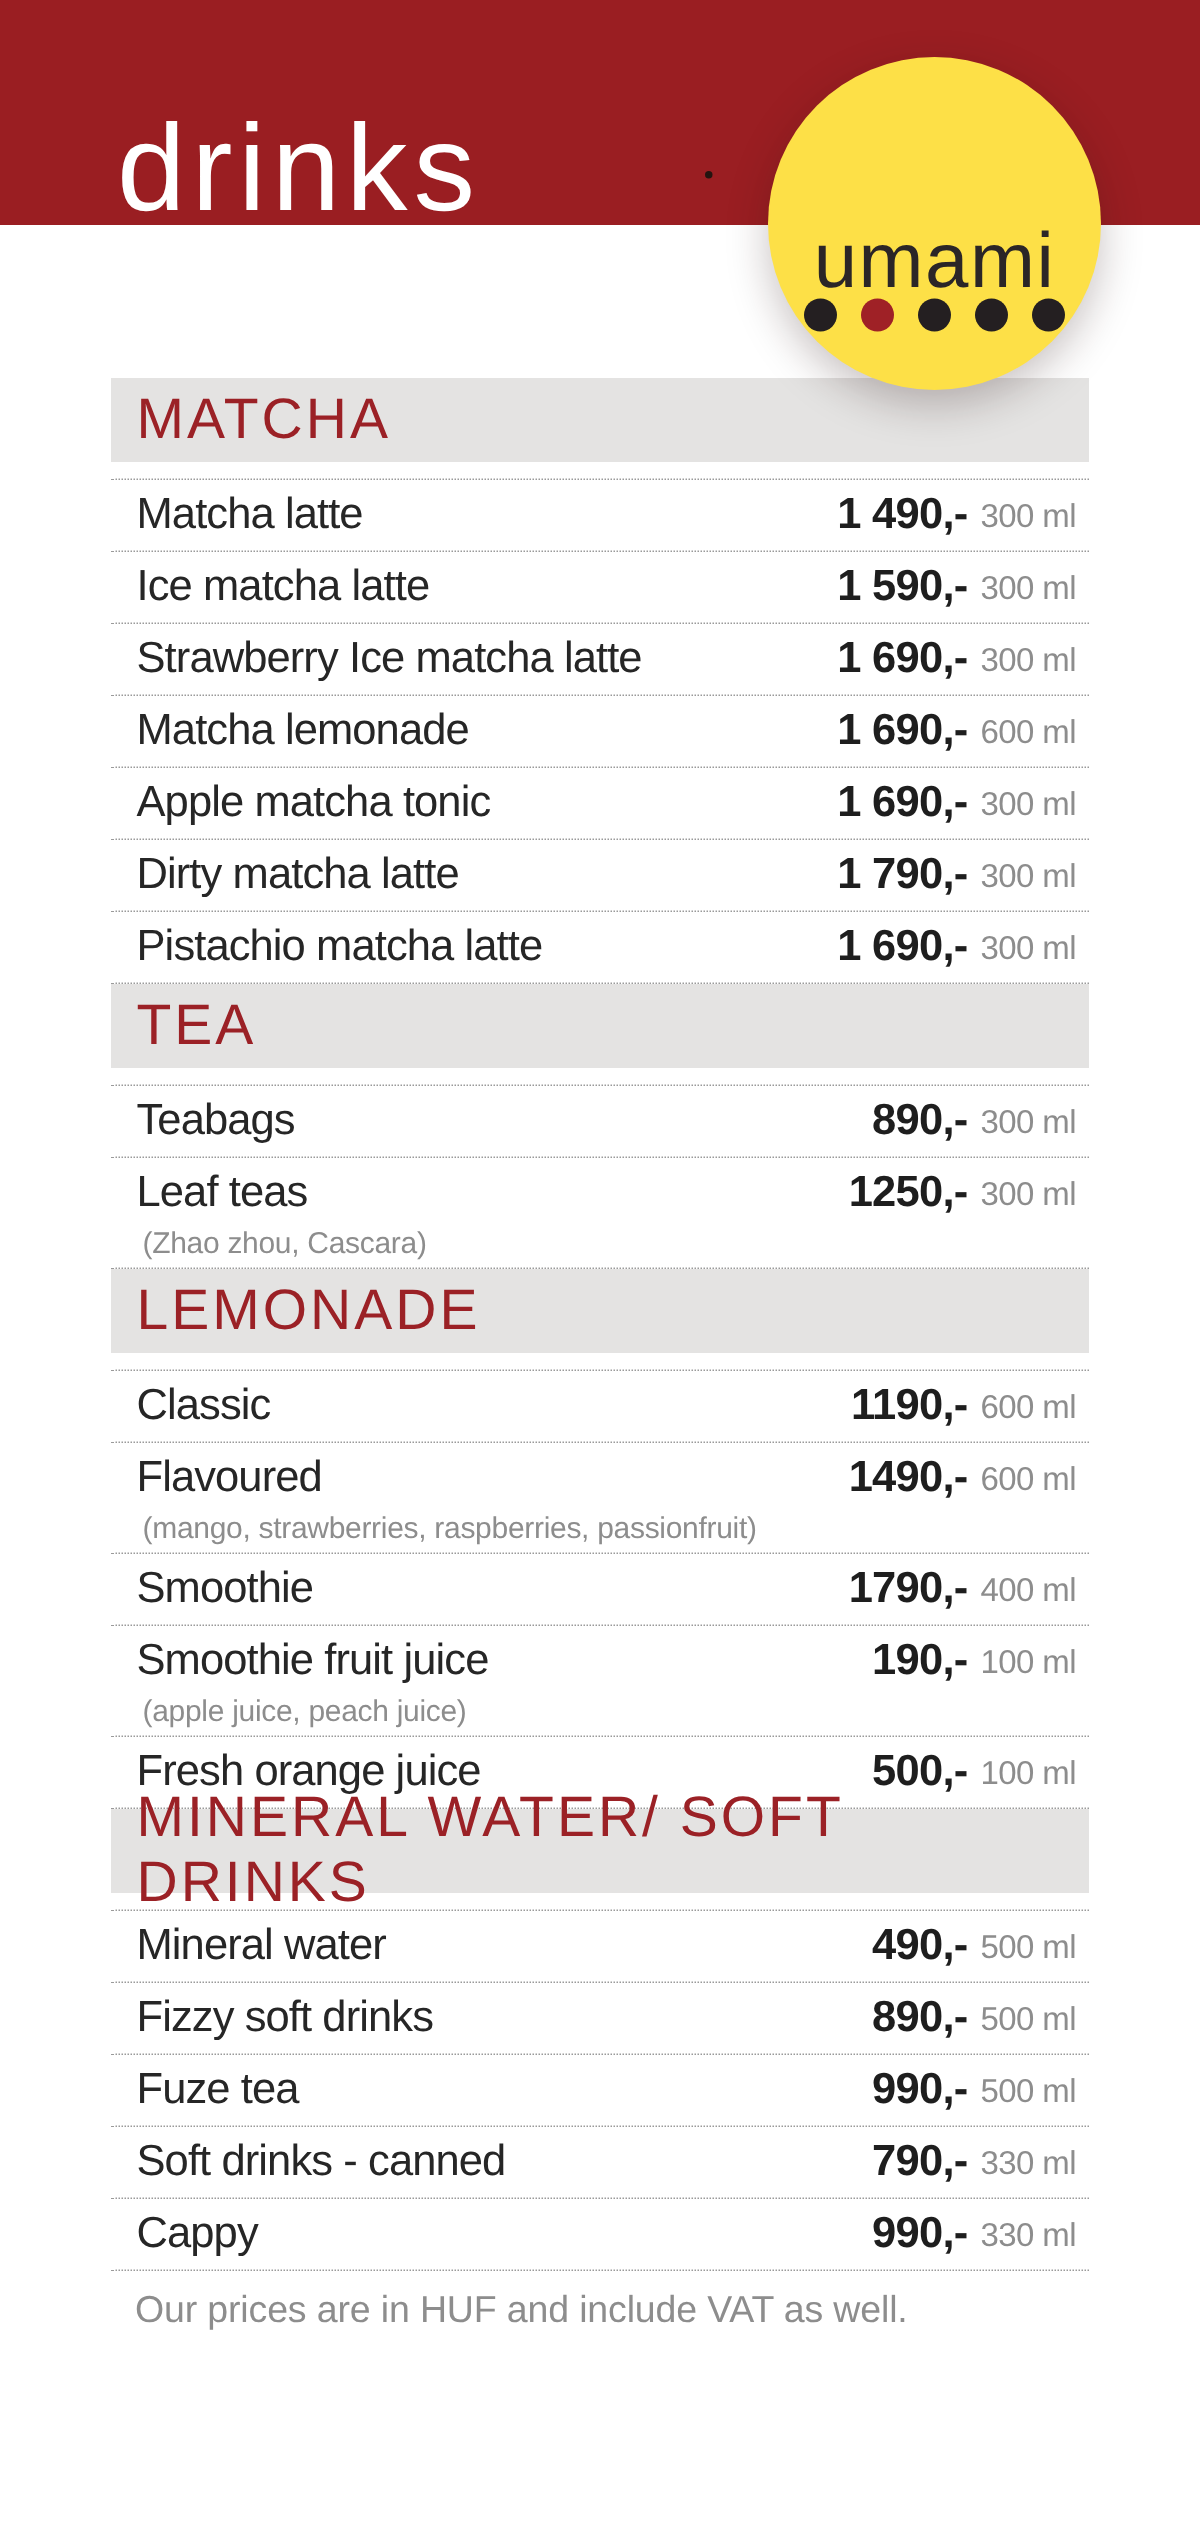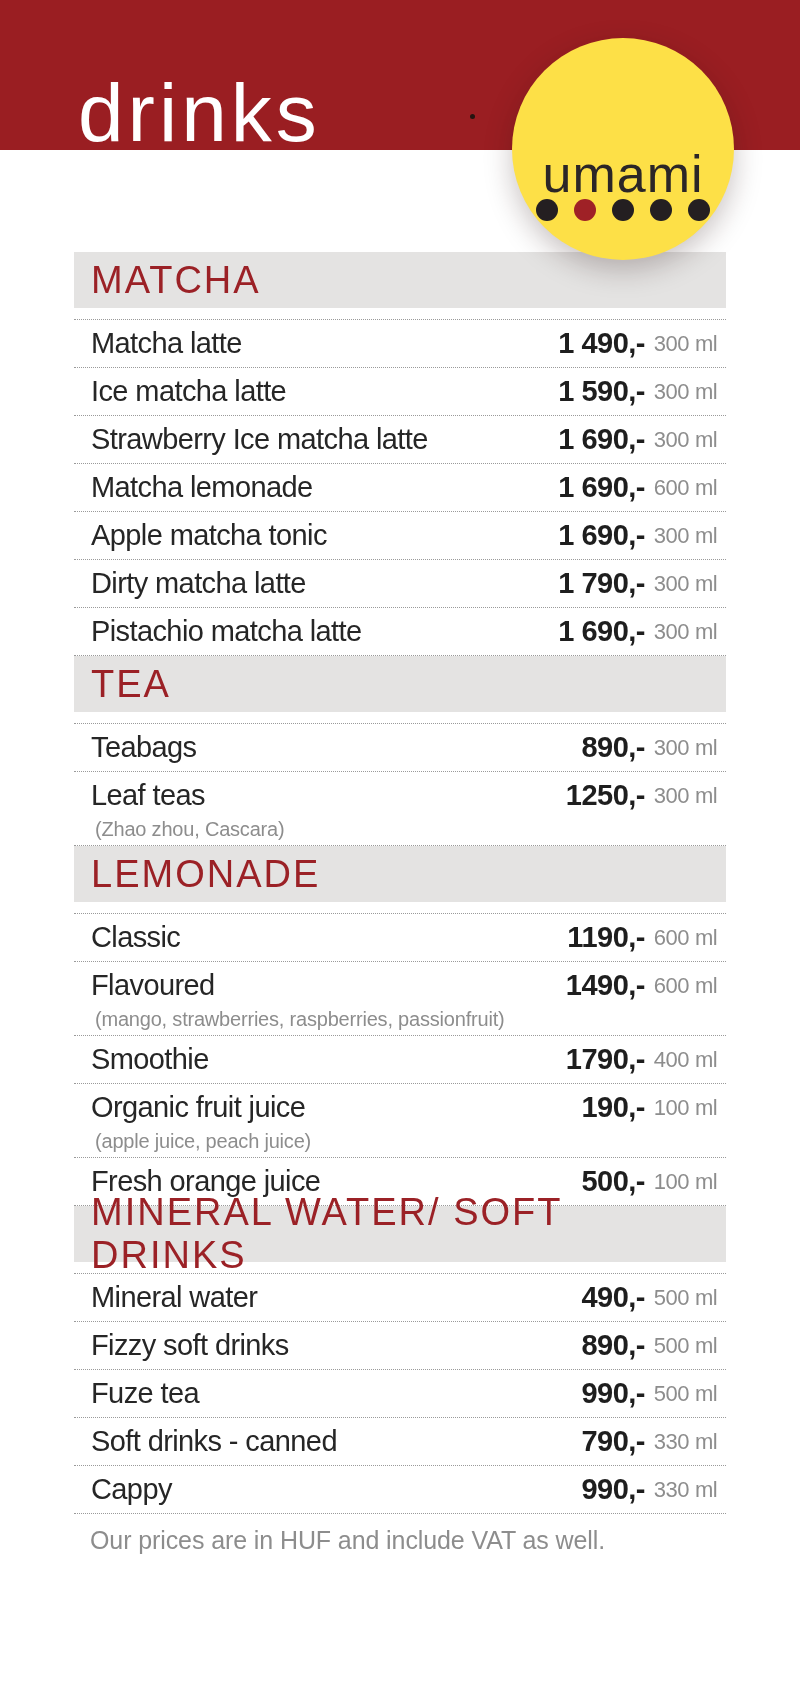--- a/index.html
+++ b/index.html
@@ -175,21 +175,21 @@
           </div>
           <div class="row">
             <div class="row-main">
               <span class="item-name">Smoothie</span>
               <span class="item-price">1790,-</span>
               <span class="item-vol">400 ml</span>
             </div>
           </div>
           <div class="row">
             <div class="row-main">
-              <span class="item-name">Organic fruit juice</span>
+              <span class="item-name">Smoothie fruit juice</span>
               <span class="item-price">190,-</span>
               <span class="item-vol">100 ml</span>
             </div>
             <div class="row-sub">(apple juice, peach juice)</div>
           </div>
           <div class="row">
             <div class="row-main">
               <span class="item-name">Fresh orange juice</span>
               <span class="item-price">500,-</span>
               <span class="item-vol">100 ml</span>

